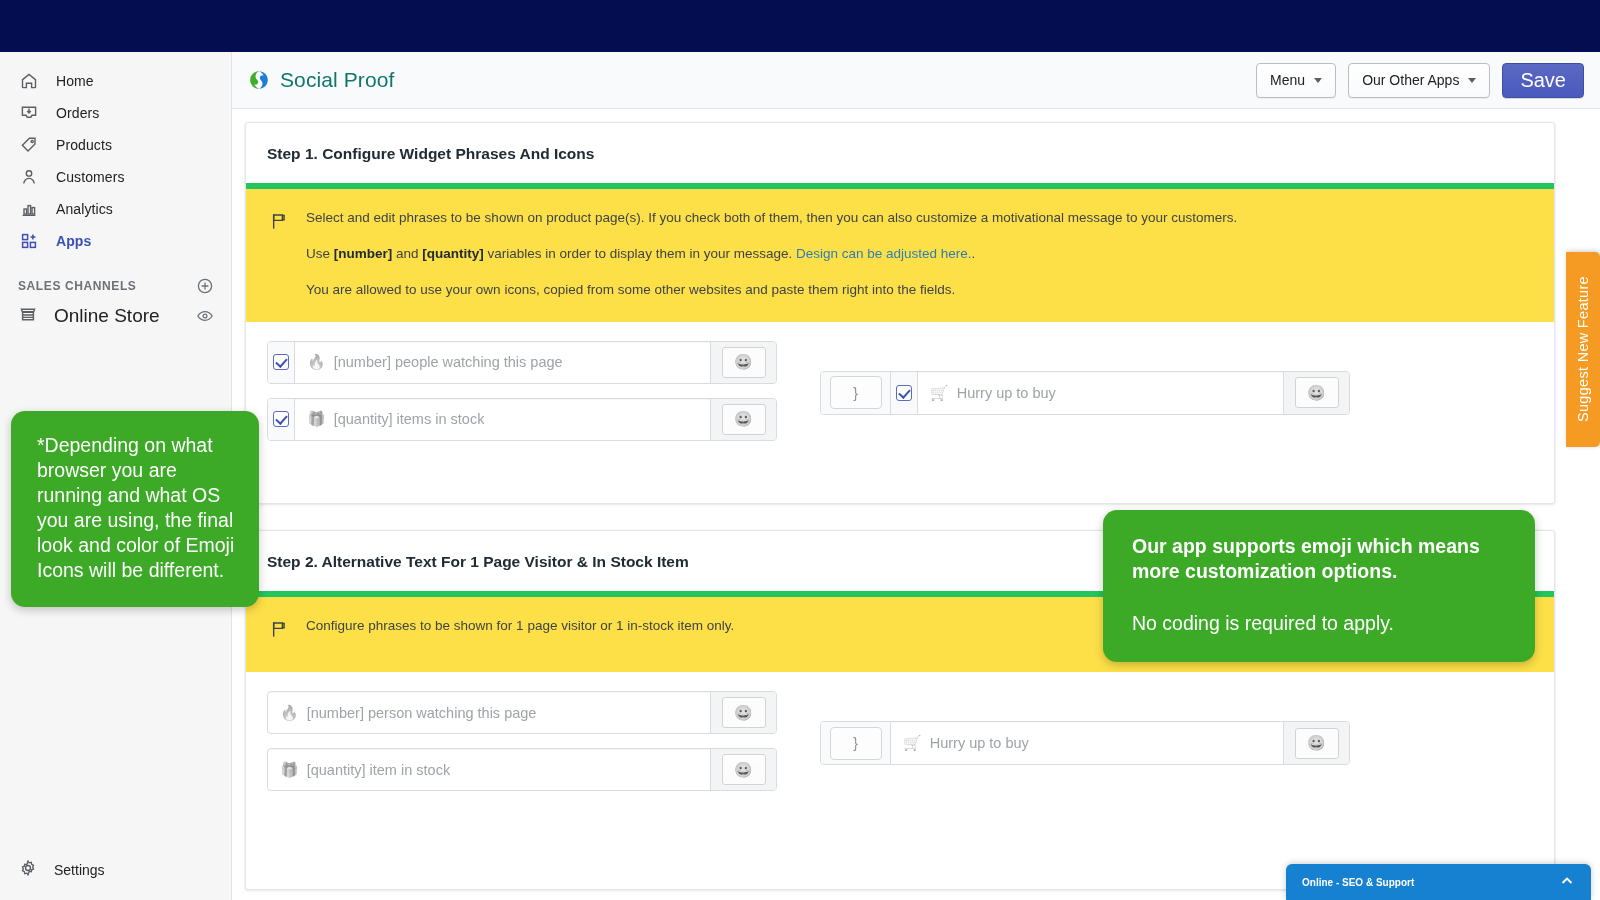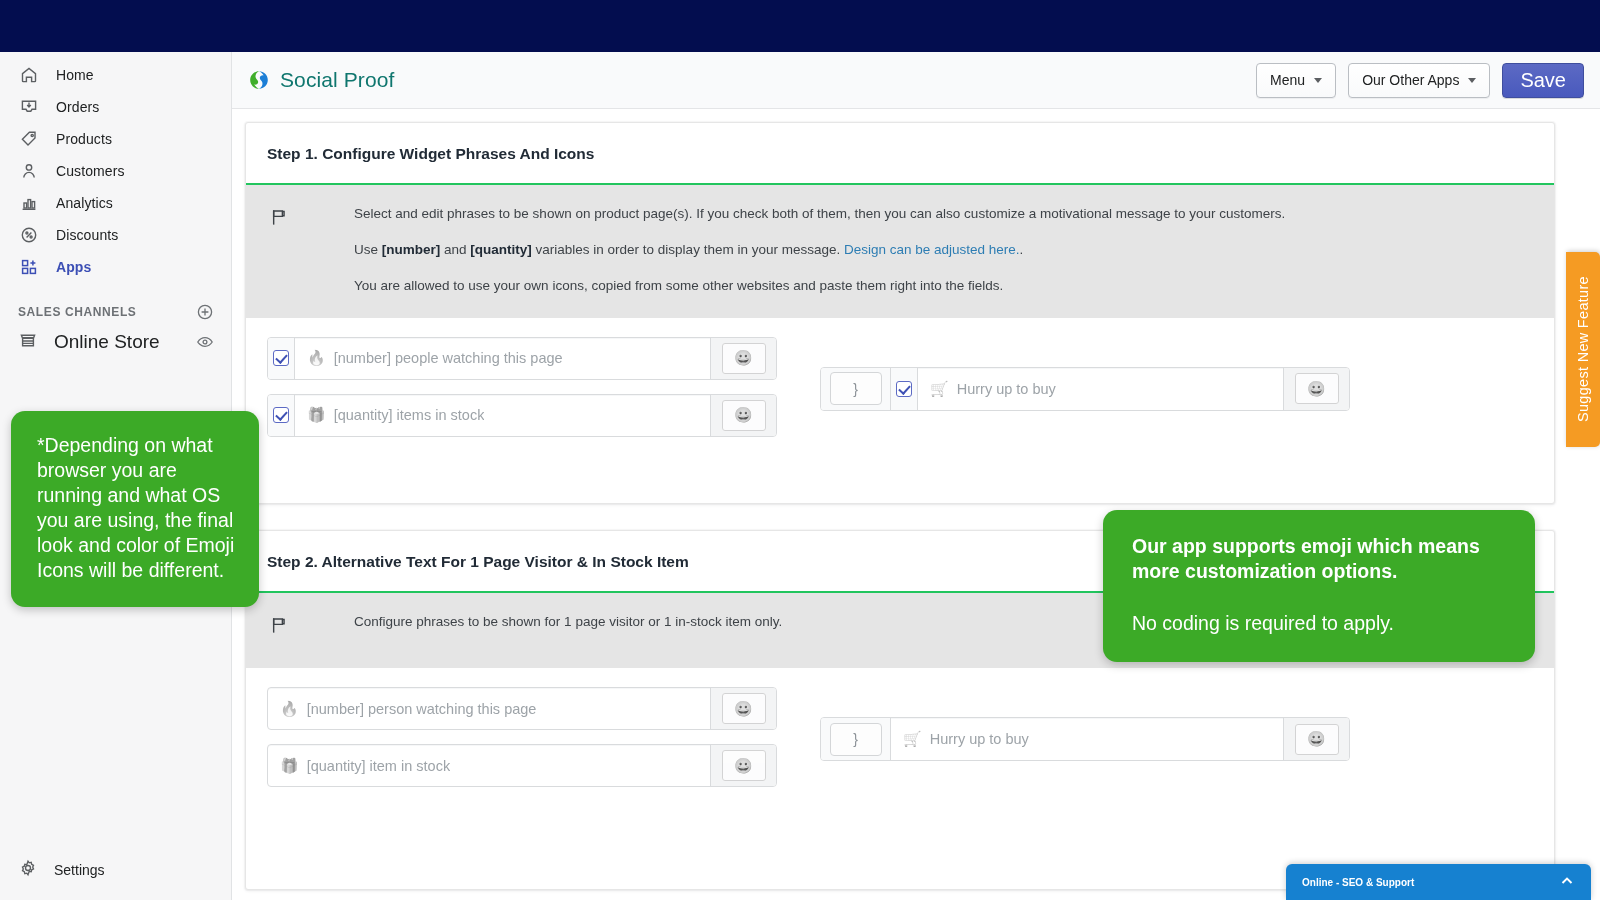--- a/index.html
+++ b/index.html
@@ -17,21 +17,21 @@
     position:absolute; top:0; left:0; width:1600px; height:52px;
     background:#030d4f;
   }
 
   
   .sidebar {
     position:absolute; top:52px; left:0; width:232px; height:848px;
     background:#f6f6f7;
     border-right:1px solid #e1e3e5;
   }
-  .nav-list { padding-top:6px; }
+  .nav-list { padding-top:12px; }
   .nav-item {
     display:flex; align-items:center;
     height:31px; margin:1px 8px; padding-left:10px;
     border-radius:4px; cursor:pointer;
   }
   .nav-item .nic { width:22px; height:22px; flex:0 0 22px; display:flex; align-items:center; justify-content:center; }
   .nav-item .nlabel {
     margin-left:16px; font-size:14px; color:#202223; letter-spacing:.1px;
   }
   .nav-item.active .nlabel { color:#3c4fb5; font-weight:600; }
@@ -101,23 +101,23 @@
     background:#ffffff;
     border:1px solid #e6e6e6;
     border-radius:3px;
     box-shadow:0 0 0 1px rgba(63,63,68,.03), 0 1px 3px rgba(63,63,68,.10);
   }
   .card-title {
     font-size:15.5px; font-weight:700; color:#212b36;
     padding:22px 21px 20px 21px;
   }
   .notice {
-    border-top:2px solid #22c55e;
-    background:#e5e5e5;
-    display:flex; padding:20px 22px 22px 22px;gap:48px;
+    border-top:6px solid #22c55e;
+    background:#fde047;
+    display:flex; padding:20px 22px 22px 22px;
   }
   .notice-icon { flex:0 0 38px; padding-top:2px; }
   .notice-body { flex:1; }
   .notice-body p {
     margin:0 0 18px 0; font-size:13.5px; color:#3e4348; line-height:1.35;
   }
   .notice-body p:last-child { margin-bottom:0; }
   .notice-body b { font-weight:700; color:#212b36; }
   .notice-body a { color:#2d7db3; text-decoration:none; }
 
@@ -273,31 +273,20 @@
         <svg width="20" height="20" viewBox="0 0 20 20" fill="none" stroke="#5c5f62" stroke-width="1.4">
           <path d="M3.6 16.3h12.8"></path>
           <rect x="5" y="10" width="2.6" height="5"></rect>
           <rect x="9" y="6.6" width="2.6" height="8.4"></rect>
           <rect x="13" y="8.6" width="2.6" height="6.4"></rect>
         </svg>
       </span>
       <span class="nlabel">Analytics</span>
     </div>
 
-    <div class="nav-item">
-      <span class="nic">
-        <svg width="20" height="20" viewBox="0 0 20 20" fill="none" stroke="#5c5f62" stroke-width="1.4">
-          <circle cx="10" cy="10" r="6.7"></circle>
-          <path d="M7.6 12.4l4.8-4.8"></path>
-          <circle cx="7.9" cy="8" r="1"></circle>
-          <circle cx="12.1" cy="12" r="1"></circle>
-        </svg>
-      </span>
-      <span class="nlabel">Discounts</span>
-    </div>
 
     <div class="nav-item active">
       <span class="nic">
         <svg width="20" height="20" viewBox="0 0 20 20" fill="none" stroke="#3c4fb5" stroke-width="1.5">
           <rect x="3.6" y="3.6" width="5" height="5"></rect>
           <rect x="3.6" y="11.4" width="5" height="5"></rect>
           <rect x="11.4" y="11.4" width="5" height="5"></rect>
           <path d="M11.4 6.1h5M13.9 3.6v5"></path>
         </svg>
       </span>

